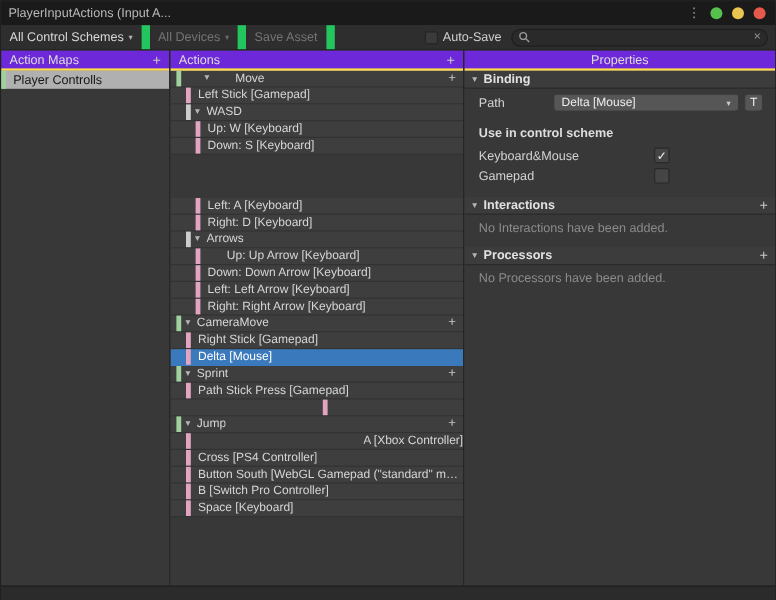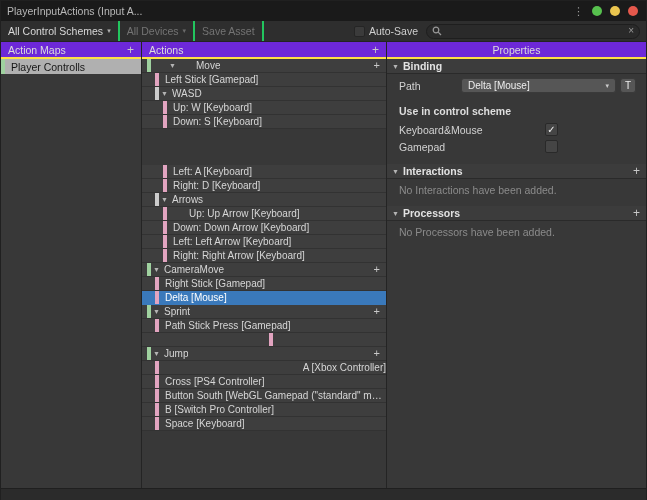--- a/index.html
+++ b/index.html
@@ -15,21 +15,21 @@
   
   .titlebar { height:20px; flex:none; background:#1a1a1a; display:flex; align-items:center; padding:0 8px 0 6px; }
   .titlebar .title { font-size:10.5px; color:#b8b8b8; white-space:nowrap; }
   .tb-right { margin-left:auto; display:flex; align-items:center; gap:8px; }
   .menu-glyph { color:#9a9a9a; font-size:11px; line-height:20px; }
   .circle { width:10px; height:10px; border-radius:50%; display:inline-block; }
   .c-green { background:#57c14e; } .c-yellow { background:#eac54f; } .c-red { background:#e5584c; }
 
   
   .toolbar { height:21px; flex:none; background:#2e2e2e; border-bottom:1px solid #232323; display:flex; align-items:center; }
-  .tb-item { padding:0 7px; height:100%; display:flex; align-items:center; gap:4px; border-right:2px solid #22c55e; color:#d8d8d8; font-size:10.5px; white-space:nowrap; }
+  .tb-item { padding:0 7px; height:100%; display:flex; align-items:center; gap:4px; border-right:7px solid #22c55e; color:#d8d8d8; font-size:10.5px; white-space:nowrap; }
   .tb-item.disabled { color:#747474; }
   .caret { font-size:7px; color:#b0b0b0; }
   .disabled .caret { color:#6a6a6a; }
   .tb-fill { flex:1; }
   .autosave-check { width:11px; height:11px; background:#3b3b3b; border:1px solid #252525; border-radius:2px; margin-right:4px; flex:none; }
   .autosave-label { font-size:10.5px; color:#cfcfcf; margin-right:8px; white-space:nowrap; }
   .searchbox { width:214px; height:15px; background:#2a2a2a; border:1px solid #1e1e1e; border-radius:8px; display:flex; align-items:center; padding:0 5px; margin-right:6px; flex:none; }
   .searchbox input { flex:1; min-width:0; background:transparent; border:none; outline:none; color:#dddddd; font-size:10.5px; font-family:"Liberation Sans", sans-serif; }
   .search-clear { color:#9a9a9a; font-size:10px; line-height:10px; }
 

